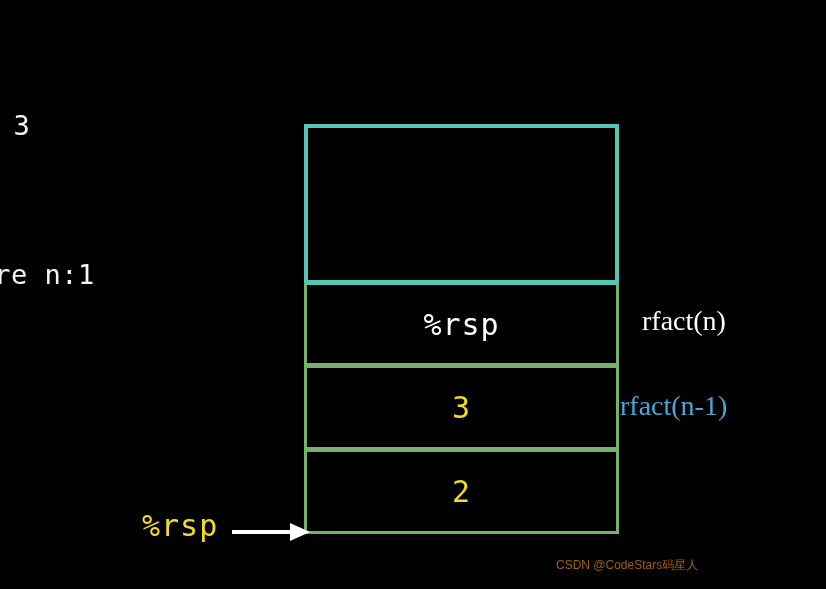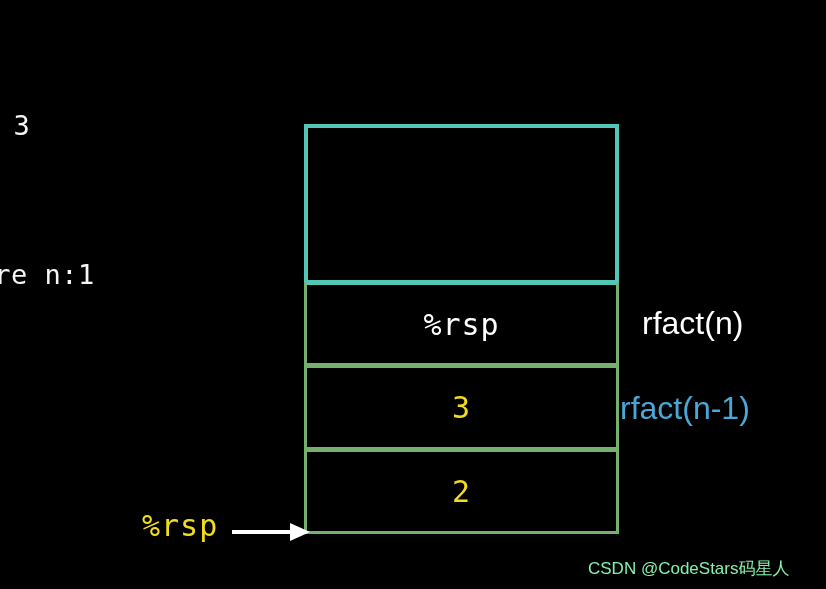--- a/index.html
+++ b/index.html
@@ -72,22 +72,22 @@
   .cell-v2 {
     top: 325px;
     height: 85px;
     border: 3px solid #76b06e;
   }
   .cell-v2 .cell-text { color: #f2dc1e; }
 
   
   .frame-label {
     position: absolute;
-    font-family: Liberation Sans, sans-serif;
-    font-size: 32px;
+    font-family: Liberation Serif, serif;
+    font-size: 28px;
     letter-spacing: 0px;
     white-space: nowrap;
   }
   .frame-label.f0 { left: 642px; top: 305px; color: #ffffff; }
   .frame-label.f1 { left: 620px; top: 390px; color: #4aa8d8; }
   .frame-label.f2 { left: 620px; top: 474px; color: #4aa8d8; }
 
   
   .rsp-pointer {
     position: absolute;
@@ -102,25 +102,25 @@
     position: absolute;
     left: 232px;
     top: 521px;
     width: 78px;
     height: 22px;
   }
 
   
   .watermark {
     position: absolute;
-    left: 588px;
+    left: 556px;
     top: 557px;
     font-family: "Liberation Sans", "DejaVu Sans", sans-serif;
-    font-size: 17px;
-    color: #86efac;
+    font-size: 12px;
+    color: #a16207;
     white-space: nowrap;
   }
 </style>
 </head>
 <body>
 
 <div id="slide">
 
   <div class="code-line l1">= 3</div>
   <div class="code-line l2">mpare n:1</div>

